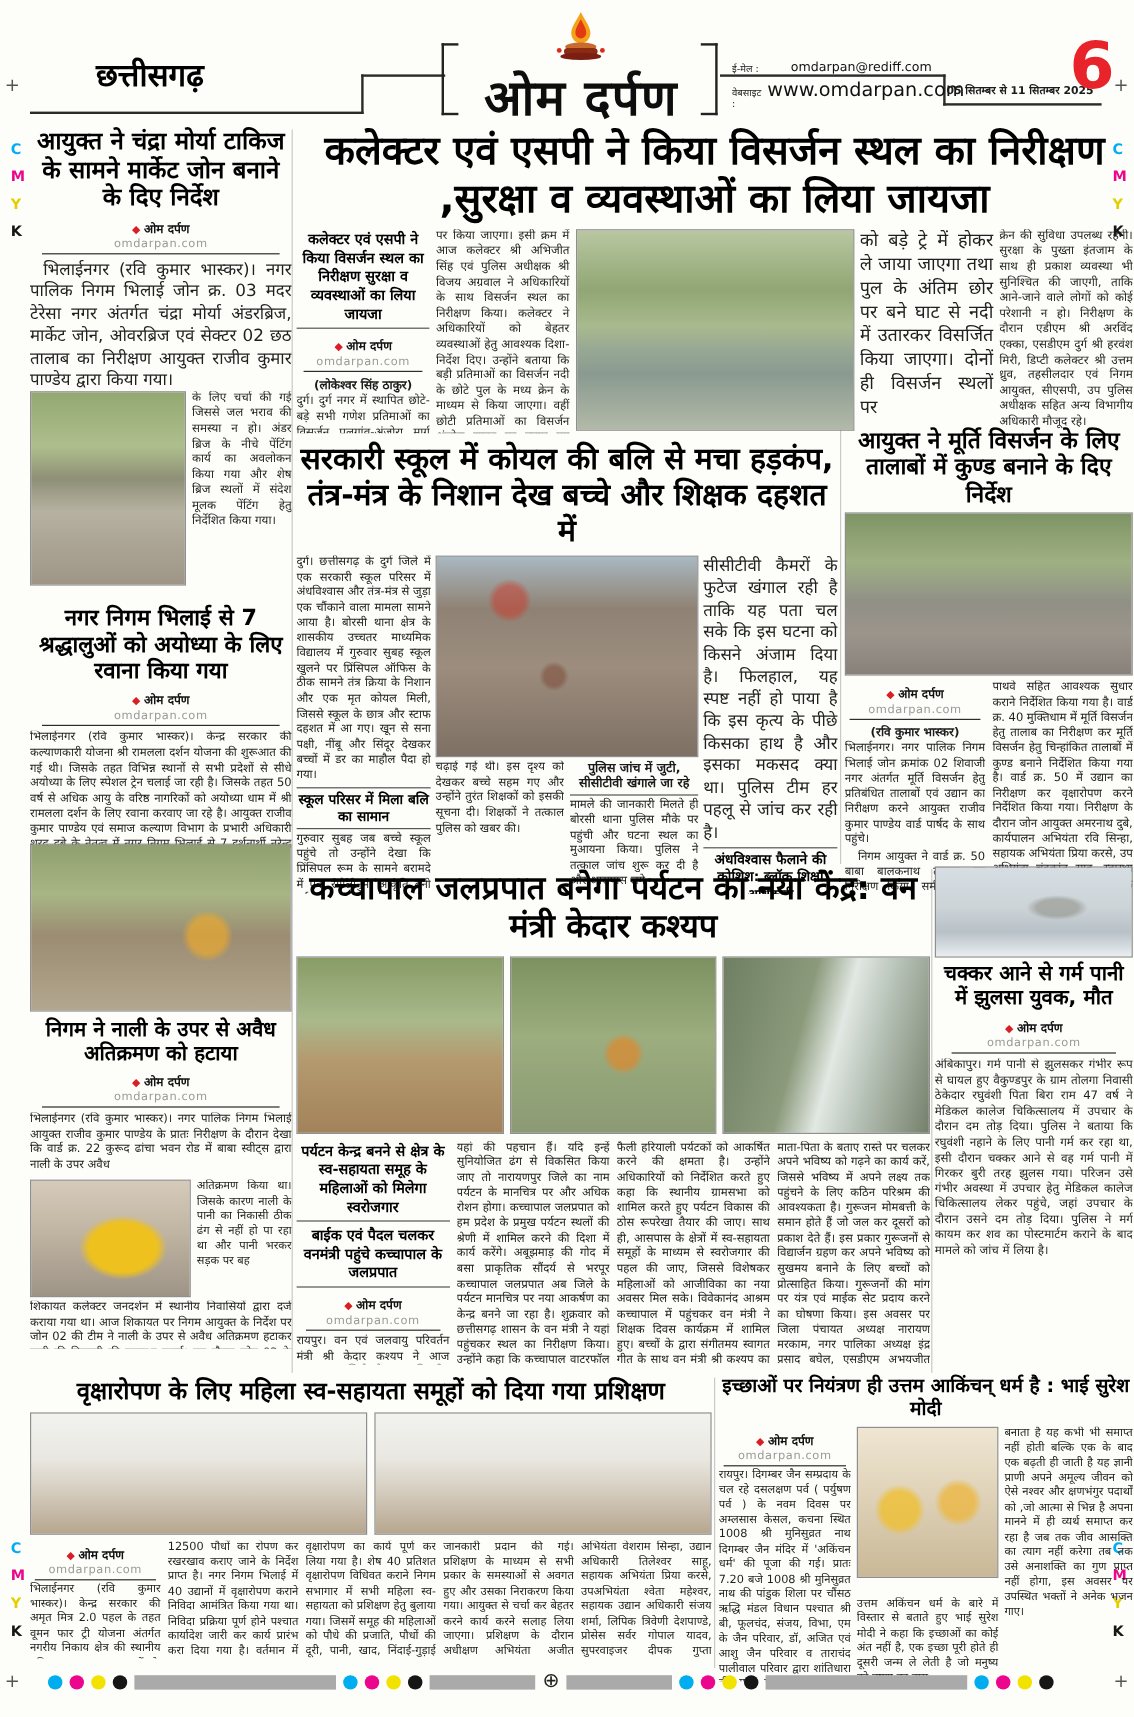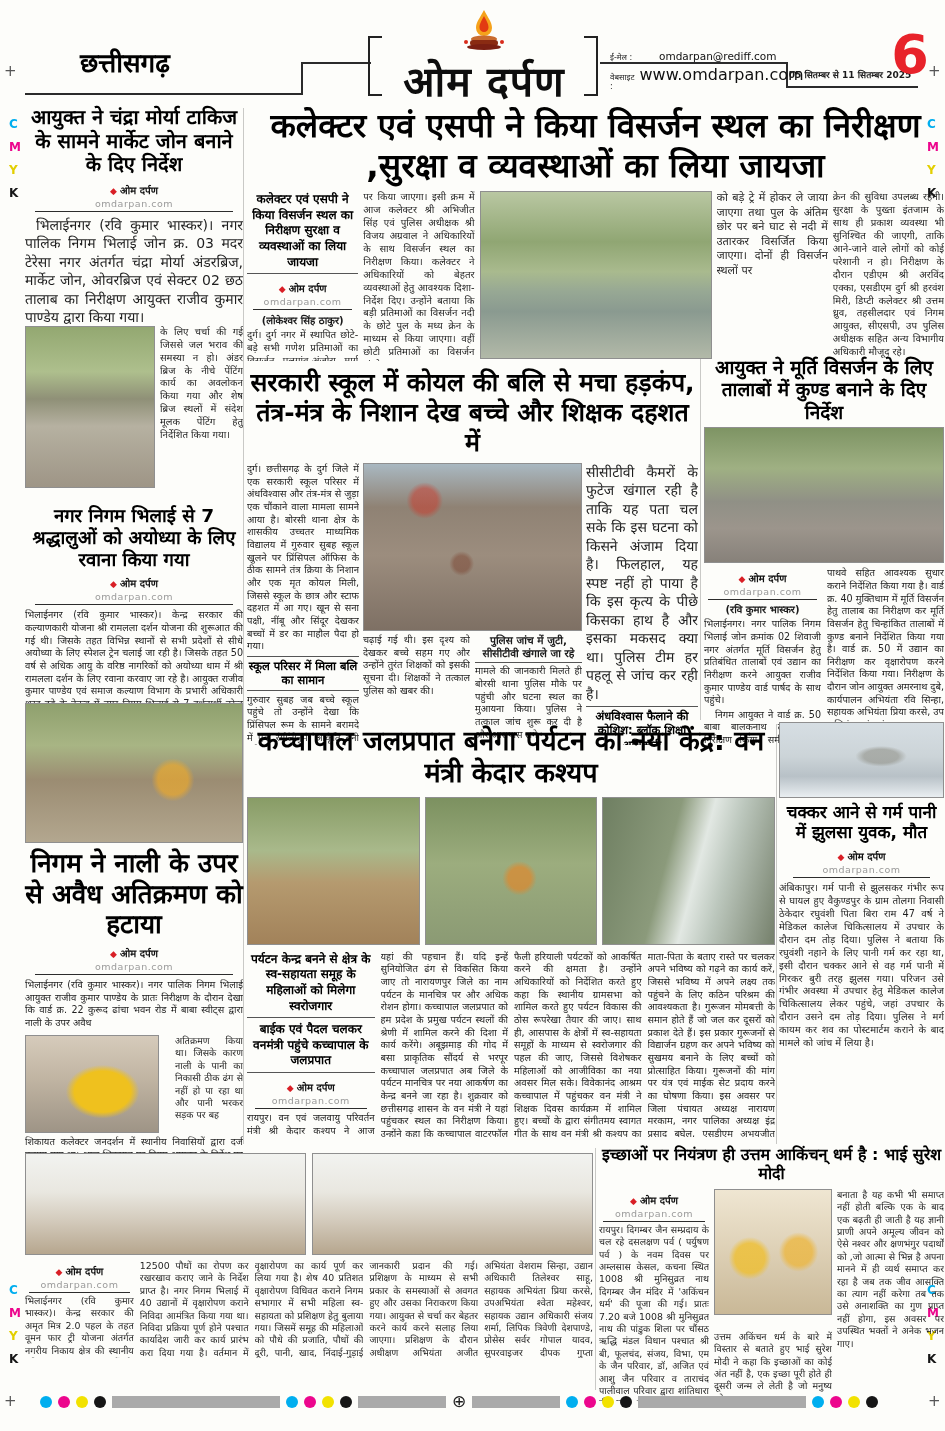--- a/index.html
+++ b/index.html
@@ -165,21 +165,21 @@
         </div>
         <div class="rep">(लोकेश्वर सिंह ठाकुर)</div>
         <div class="bd" style="font-size:9.8px">
             <p style="text-indent:0">दुर्ग। दुर्ग नगर में स्थापित छोटे-बड़े सभी गणेश प्रतिमाओं का विसर्जन पुलगांव-अंजोरा मार्ग स्थित शिवनाथ नदी के पुल विसर्जन स्थल</p>
           </div>
       </div>
       <div class="bd clip" style="flex:1;height:170px;font-size:9.8px">
         <p style="text-indent:0">पर किया जाएगा। इसी क्रम में आज कलेक्टर श्री अभिजीत सिंह एवं पुलिस अधीक्षक श्री विजय अग्रवाल ने अधिकारियों के साथ विसर्जन स्थल का निरीक्षण किया। कलेक्टर ने अधिकारियों को बेहतर व्यवस्थाओं हेतु आवश्यक दिशा-निर्देश दिए। उन्होंने बताया कि बड़ी प्रतिमाओं का विसर्जन नदी के छोटे पुल के मध्य क्रेन के माध्यम से किया जाएगा। वहीं छोटी प्रतिमाओं का विसर्जन अंजोरा साइड पर बनाए गए विशेष विसर्जन स्थल पर होगा। इसके लिए प्रतिमाओं</p>
       </div>
       <div class="photo ph-river" style="flex:0 0 232px;height:168px"></div>
-      <div class="bd clip" style="flex:1;height:170px;font-size:11px">
+      <div class="bd clip" style="flex:1;height:170px;font-size:15px">
         <p style="text-indent:0">को बड़े ट्रे में होकर ले जाया जाएगा तथा पुल के अंतिम छोर पर बने घाट से नदी में उतारकर विसर्जित किया जाएगा। दोनों ही विसर्जन स्थलों पर</p>
       </div>
       <div class="bd clip" style="flex:1;height:170px;font-size:9.8px">
         <p style="text-indent:0">क्रेन की सुविधा उपलब्ध रहेगी। सुरक्षा के पुख्ता इंतजाम के साथ ही प्रकाश व्यवस्था भी सुनिश्चित की जाएगी, ताकि आने-जाने वाले लोगों को कोई परेशानी न हो। निरीक्षण के दौरान एडीएम श्री अरविंद एक्का, एसडीएम दुर्ग श्री हरवंश मिरी, डिप्टी कलेक्टर श्री उत्तम ध्रुव, तहसीलदार एवं निगम आयुक्त, सीएसपी, उप पुलिस अधीक्षक सहित अन्य विभागीय अधिकारी मौजूद रहे।</p>
       </div>
     </div>
   </div>
 
   <div class="abs" style="left:247px;top:368px;width:451px">
     <div class="hl" style="font-size:25px;line-height:1.2">सरकारी स्कूल में कोयल की बलि से मचा हड़कंप, तंत्र-मंत्र के निशान देख बच्चे और शिक्षक दहशत में</div>
@@ -247,29 +247,29 @@
       <span class="ss">omdarpan.com</span>
     </div>
     <div class="bd clip" style="height:100px;font-size:9.6px">
       <p style="text-indent:0">भिलाईनगर (रवि कुमार भास्कर)। केन्द्र सरकार की कल्याणकारी योजना श्री रामलला दर्शन योजना की शुरूआत की गई थी। जिसके तहत विभिन्न स्थानों से सभी प्रदेशों से सीधे अयोध्या के लिए स्पेशल ट्रेन चलाई जा रही है। जिसके तहत 50 वर्ष से अधिक आयु के वरिष्ठ नागरिकों को अयोध्या धाम में श्री रामलला दर्शन के लिए रवाना करवाए जा रहे है। आयुक्त राजीव कुमार पाण्डेय एवं समाज कल्याण विभाग के प्रभारी अधिकारी शरद दुबे के नेतृत्व में नगर निगम भिलाई से 7 दर्शनार्थी नरेन्द्र कुमार शुक्ला, सरिता शुक्ला, शशि बाई राजपूत, नारद शर्मा, गीता शर्मा, रामखिलावन वर्मा एवं शिलेन्द्र कुमार निर्मल को मुख्य कार्यालय परिसर से दुर्ग स्टेशन के लिए रवाना किया गया। इन सभी श्रद्धालुओं को सरकार द्वारा निःशुल्क ठहरने के लिए स्थान, खाना-पानी एवं विशेष सुरक्षा प्रदान की जाती है।</p>
     </div>
   </div>
 
   <div class="abs photo ph-drain" style="left:25px;top:703px;width:218px;height:140px"></div>
 
   <div class="abs" style="left:25px;top:848px;width:218px">
-    <div class="hl" style="font-size:26px">निगम ने नाली के उपर से अवैध अतिक्रमण को हटाया</div>
+    <div class="hl" style="font-size:17px">निगम ने नाली के उपर से अवैध अतिक्रमण को हटाया</div>
     <div class="byl">
       <span class="bb"><span class="dd">◆</span><span>ओम दर्पण</span></span>
       <span class="ss">omdarpan.com</span>
     </div>
     <div class="bd clip" style="height:54px;font-size:9.6px">
       <p style="text-indent:0">भिलाईनगर (रवि कुमार भास्कर)। नगर पालिक निगम भिलाई आयुक्त राजीव कुमार पाण्डेय के प्रातः निरीक्षण के दौरान देखा कि वार्ड क्र. 22 कुरूद ढांचा भवन रोड में बाबा स्वीट्स द्वारा नाली के उपर अवैध</p>
     </div>
-    <div class="cols" style="gap:16px;margin-top:2px">
+    <div class="cols" style="gap:5px;margin-top:2px">
       <div class="photo ph-jcb" style="flex:0 0 134px;height:98px"></div>
       <div class="bd clip" style="flex:1;height:98px;font-size:9.4px">
         <p style="text-indent:0">अतिक्रमण किया था। जिसके कारण नाली के पानी का निकासी ठीक ढंग से नहीं हो पा रहा था और पानी भरकर सड़क पर बह</p>
       </div>
     </div>
     <div class="bd clip" style="height:40px;margin-top:3px;font-size:9.6px">
       <p style="text-indent:0">शिकायत कलेक्टर जनदर्शन में स्थानीय निवासियों द्वारा दर्ज कराया गया था। आज शिकायत पर निगम आयुक्त के निर्देश पर जोन 02 की टीम ने नाली के उपर से अवैध अतिक्रमण हटाकर पानी की निकासी की व्यवस्था बनाई। इस दौरान जोन 02 के अन्य कर्मचारी उपस्थित रहे।</p>
     </div>
   </div>
 
@@ -310,20 +310,21 @@
     <div class="byl" style="margin:3px 14px 4px">
       <span class="bb"><span class="dd">◆</span><span>ओम दर्पण</span></span>
       <span class="ss">omdarpan.com</span>
     </div>
     <div class="bd clip" style="height:228px;font-size:9.8px">
       <p style="text-indent:0">अंबिकापुर। गर्म पानी से झुलसकर गंभीर रूप से घायल हुए वैकुण्डपुर के ग्राम तोलगा निवासी ठेकेदार रघुवंशी पिता बिरा राम 47 वर्ष ने मेडिकल कालेज चिकित्सालय में उपचार के दौरान दम तोड़ दिया। पुलिस ने बताया कि रघुवंशी नहाने के लिए पानी गर्म कर रहा था, इसी दौरान चक्कर आने से वह गर्म पानी में गिरकर बुरी तरह झुलस गया। परिजन उसे गंभीर अवस्था में उपचार हेतु मेडिकल कालेज चिकित्सालय लेकर पहुंचे, जहां उपचार के दौरान उसने दम तोड़ दिया। पुलिस ने मर्ग कायम कर शव का पोस्टमार्टम कराने के बाद मामले को जांच में लिया है।</p>
     </div>
   </div>
 
   <div class="abs" style="left:25px;top:1148px;width:568px">
+    <div class="hl" style="font-size:20px">वृक्षारोपण के लिए महिला स्व-सहायता समूहों को दिया गया प्रशिक्षण</div>
     <div class="cols" style="gap:6px;margin-top:5px">
       <div class="photo ph-class" style="flex:1;height:102px"></div>
       <div class="photo ph-class" style="flex:1;height:102px"></div>
     </div>
     <div class="cols" style="gap:6px;margin-top:5px">
       <div class="clip" style="flex:1;height:98px">
         <div class="byl" style="margin:0 4px 2px">
           <span class="bb"><span class="dd">◆</span><span>ओम दर्पण</span></span>
           <span class="ss">omdarpan.com</span>
         </div>

